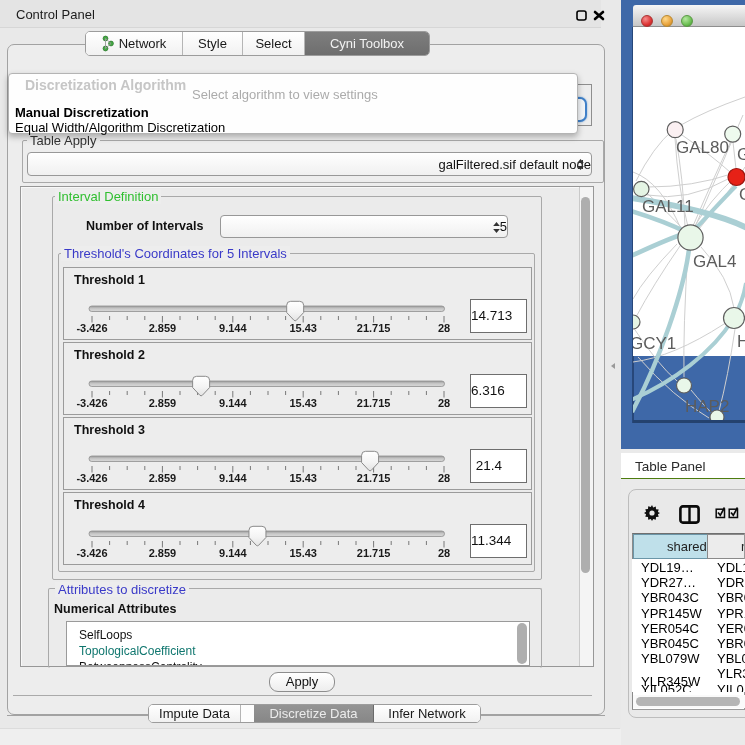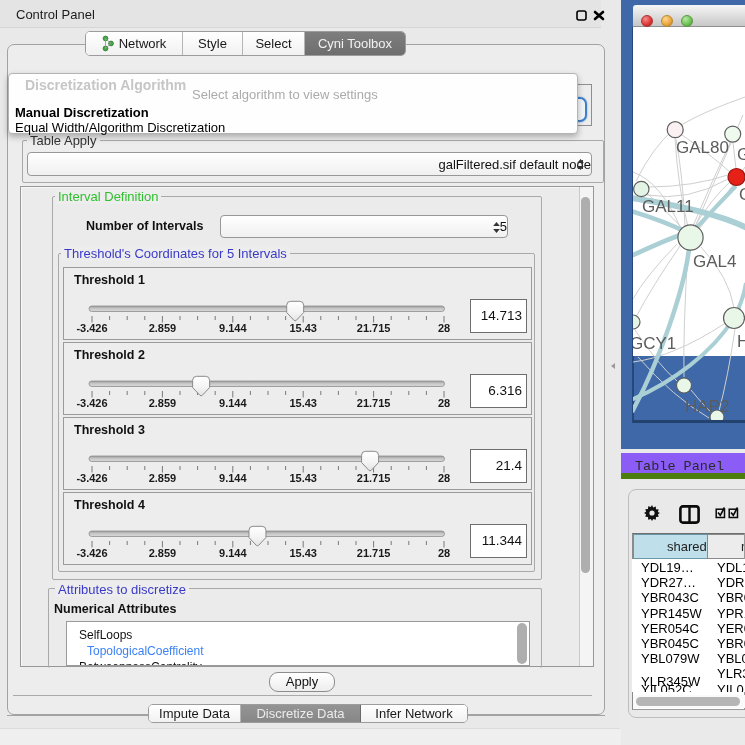--- a/index.html
+++ b/index.html
@@ -33,42 +33,42 @@
 
 #scrollpanel { left:20px; top:186px; width:574px; height:481px; background:#ebebeb; border:1px solid #979797; box-shadow:inset 1px 1px 0 #f8f8f8; }
 
 .vsb-track { position:absolute; background:#f4f4f4; border-left:1px solid #c9c9c9; }
 .vsb { position:absolute; background:#aeaeae; border-radius:5px; }
 
 
 .tpanel { position:absolute; left:63px; width:469px; height:73px; background:#ededed; border:1px solid #9b9b9b; }
 .tpanel .tl { position:absolute; left:10px; top:5px; font-size:12.5px; font-weight:bold; color:#111; }
 .tpanel svg.slider { position:absolute; left:0; top:25px; }
-.vfield { position:absolute; left:406px; top:31px; width:57px; height:34px; background:#ffffff; border:1.5px solid #6e6e6e; font-size:13.5px; color:#111; text-align:right; line-height:32px; padding-right:4px; }
+.vfield { position:absolute; left:406px; top:31px; width:57px; height:34px; background:#ffffff; border:1.5px solid #6e6e6e; font-size:13.5px; color:#111; text-align:right; line-height:32px; padding-right:24px; }
 
 
 #overlay { left:8px; top:73px; width:570px; height:61px; background:#fefefe; border:1px solid #b4b4b4; border-radius:4px; box-shadow:0 3px 6px rgba(0,0,0,0.28); z-index:50; }
 
 
 #apply { left:269px; top:672px; width:66px; height:20px; background:linear-gradient(#ffffff,#ededed); border:1px solid #8d8d8d; border-radius:9px; font-size:13px; color:#111; text-align:center; line-height:18px; }
 
 
 #bottabs { left:148px; top:704px; height:19px; }
 #bottabs .s { padding:0 13px; }
-#bottabs .sel { background:linear-gradient(#949494,#878787); color:#ececec; }
+#bottabs .sel { background:linear-gradient(#949494,#878787); color:#ececec;margin-left:13px; }
 
 
 #bluewrap { left:621px; top:0; width:124px; height:449px; background:#3e68a8; }
 #nettitle { left:12px; top:5px; width:112px; height:22px; background:linear-gradient(#f6f6f6,#c7c7c7); border-bottom:1px solid #8f8f8f; border-radius:3px 0 0 0; }
 #netcanvas { left:12px; top:27px; width:112px; height:329px; background:#ffffff; }
 #netbottom { left:12px; top:420px; width:112px; height:3px; background:#24426e; }
 .light { position:absolute; top:10px; width:12px; height:12px; border-radius:50%; }
 
 #tablepanelarea { left:621px; top:449px; width:124px; height:296px; background:#eaeaea; }
-#tpbar { left:0px; top:4px; width:124px; height:26px; background:#8b5cf6; border-bottom:6px solid #4d7c0f;font-family:Liberation Mono, monospace; }
+#tpbar { left:0px; top:4px; width:124px; height:26px; background:#ffffff; border-bottom:1px solid #4d7c0f; }
 #tpbar .t { position:absolute; left:14px; top:6px; font-size:13.5px; color:#2a2a2a; }
 #tpanel2 { left:7px; top:40px; width:130px; height:229px; background:#e9e9e9; border:1px solid #bdbdbd; border-radius:8px; }
 #dtable { position:absolute; left:11px; top:44px; width:120px; height:176px; background:#ffffff; border:1px solid #9a9a9a; overflow:hidden; }
 .hcell { position:absolute; top:0; height:25px; font-size:13px; color:#222; border:1px solid #8a8a8a;padding-left:33px; }
 .drow { position:absolute; font-size:13px; color:#000; white-space:nowrap; }
 </style>
 </head>
 <body>
 <div id="titlebar" class="abs">
     <span class="t">Control Panel</span>
@@ -84,21 +84,21 @@
 
 <div id="toptabs" class="seg abs">
   <div class="s" style="width:97px"><svg width="13" height="17" viewBox="0 0 13 17" style="margin-right:4px">
         <circle cx="3.5" cy="3.5" r="2.4" fill="#45a845" stroke="#2c7a2c" stroke-width="0.8"></circle>
         <circle cx="9" cy="8.5" r="2.4" fill="#45a845" stroke="#2c7a2c" stroke-width="0.8"></circle>
         <circle cx="3.5" cy="13.5" r="2.4" fill="#45a845" stroke="#2c7a2c" stroke-width="0.8"></circle>
         <path d="M3.5 3.5 L9 8.5 L3.5 13.5 M3.5 3.5 L3.5 13.5" stroke="#9a9a9a" stroke-width="0.9" fill="none"></path>
       </svg>Network</div>
   <div class="s" style="width:60px">Style</div>
   <div class="s" style="width:62px">Select</div>
-  <div class="s sel" style="width:100px">Cyni Toolbox</div>
+  <div class="s sel" style="width:124px">Cyni Toolbox</div>
 </div>
 
 <div class="abs" id="content" style="left:0;top:0;width:620px;height:745px;pointer-events:none">
 
   <div class="abs" style="left:560px; top:84px; width:32px; height:42px; border:1px solid #8e8e8e; background:#ededed;"></div>
   <div class="abs" style="left:560px; top:97px; width:27px; height:25px; background:#f2f5f8; border:2.5px solid #4080c8; border-radius:7px; box-shadow:0 0 2px #74a8dc;"></div>
 
   <div class="group" style="left:22px; top:140px; width:582px; height:43px;"></div>
   <div class="gtitle" style="left:27px; top:133px; color:#333;">Table Apply</div>
   <div class="combo" style="left:27px; top:152px; width:565px; height:24px;">
@@ -315,21 +315,21 @@
         <path d="M 184.93753579838352 12.3 Q 184.93753579838352 8.3 188.93753579838352 8.3 L 197.93753579838352 8.3 Q 201.93753579838352 8.3 201.93753579838352 12.3 L 201.93753579838352 19.5 L 194.6375357983835 27.3 Q 193.43753579838352 28.3 192.23753579838353 27.3 L 184.93753579838352 19.5 Z" fill="url(#tg)" stroke="#8a8a8a" stroke-width="1"></path>
       </svg>
       <div class="vfield">11.344</div>
     </div>
 
   <div class="group" style="left:48px; top:588px; width:494px; height:80px; border-bottom:none;"></div>
   <div class="gtitle" style="left:55px; top:582px; color:#3a3ac8;">Attributes to discretize</div>
   <div class="abs" style="left:54px; top:602px; font-size:12.5px; font-weight:bold; color:#111;">Numerical Attributes</div>
   <div class="abs" style="left:66px; top:621px; width:464px; height:45px; background:#fff; border:1px solid #9a9a9a; overflow:hidden;">
     <div style="font-size:12px; color:#111; padding-left:12px; line-height:16px; padding-top:5px;">SelfLoops</div>
-    <div style="font-size:12px; color:#3b82f6; padding-left:12px; line-height:16px;margin-left:8px;">TopologicalCoefficient</div>
+    <div style="font-size:12px; color:#0f766e; padding-left:12px; line-height:16px;">TopologicalCoefficient</div>
     <div style="font-size:12px; color:#111; padding-left:12px; line-height:16px;">BetweennessCentrality</div>
   </div>
   <div class="vsb" style="left:517px; top:623px; width:10px; height:41px;"></div>
 
   <div id="apply" class="abs">Apply</div>
   <div class="abs" style="left:611px; top:363px; width:0; height:0; border-top:3.5px solid transparent; border-bottom:3.5px solid transparent; border-right:4px solid #9a9a9a;"></div>
 
   <div class="abs" style="left:13px; top:695px; width:579px; height:1px; background:#aaaaaa;"></div>
   <div class="abs" style="left:7px; top:715px; width:598px; height:1px; background:#a2a2a2;"></div>
   <div class="abs" style="left:0px; top:728px; width:620px; height:1px; background:#dcdcdc;"></div>

